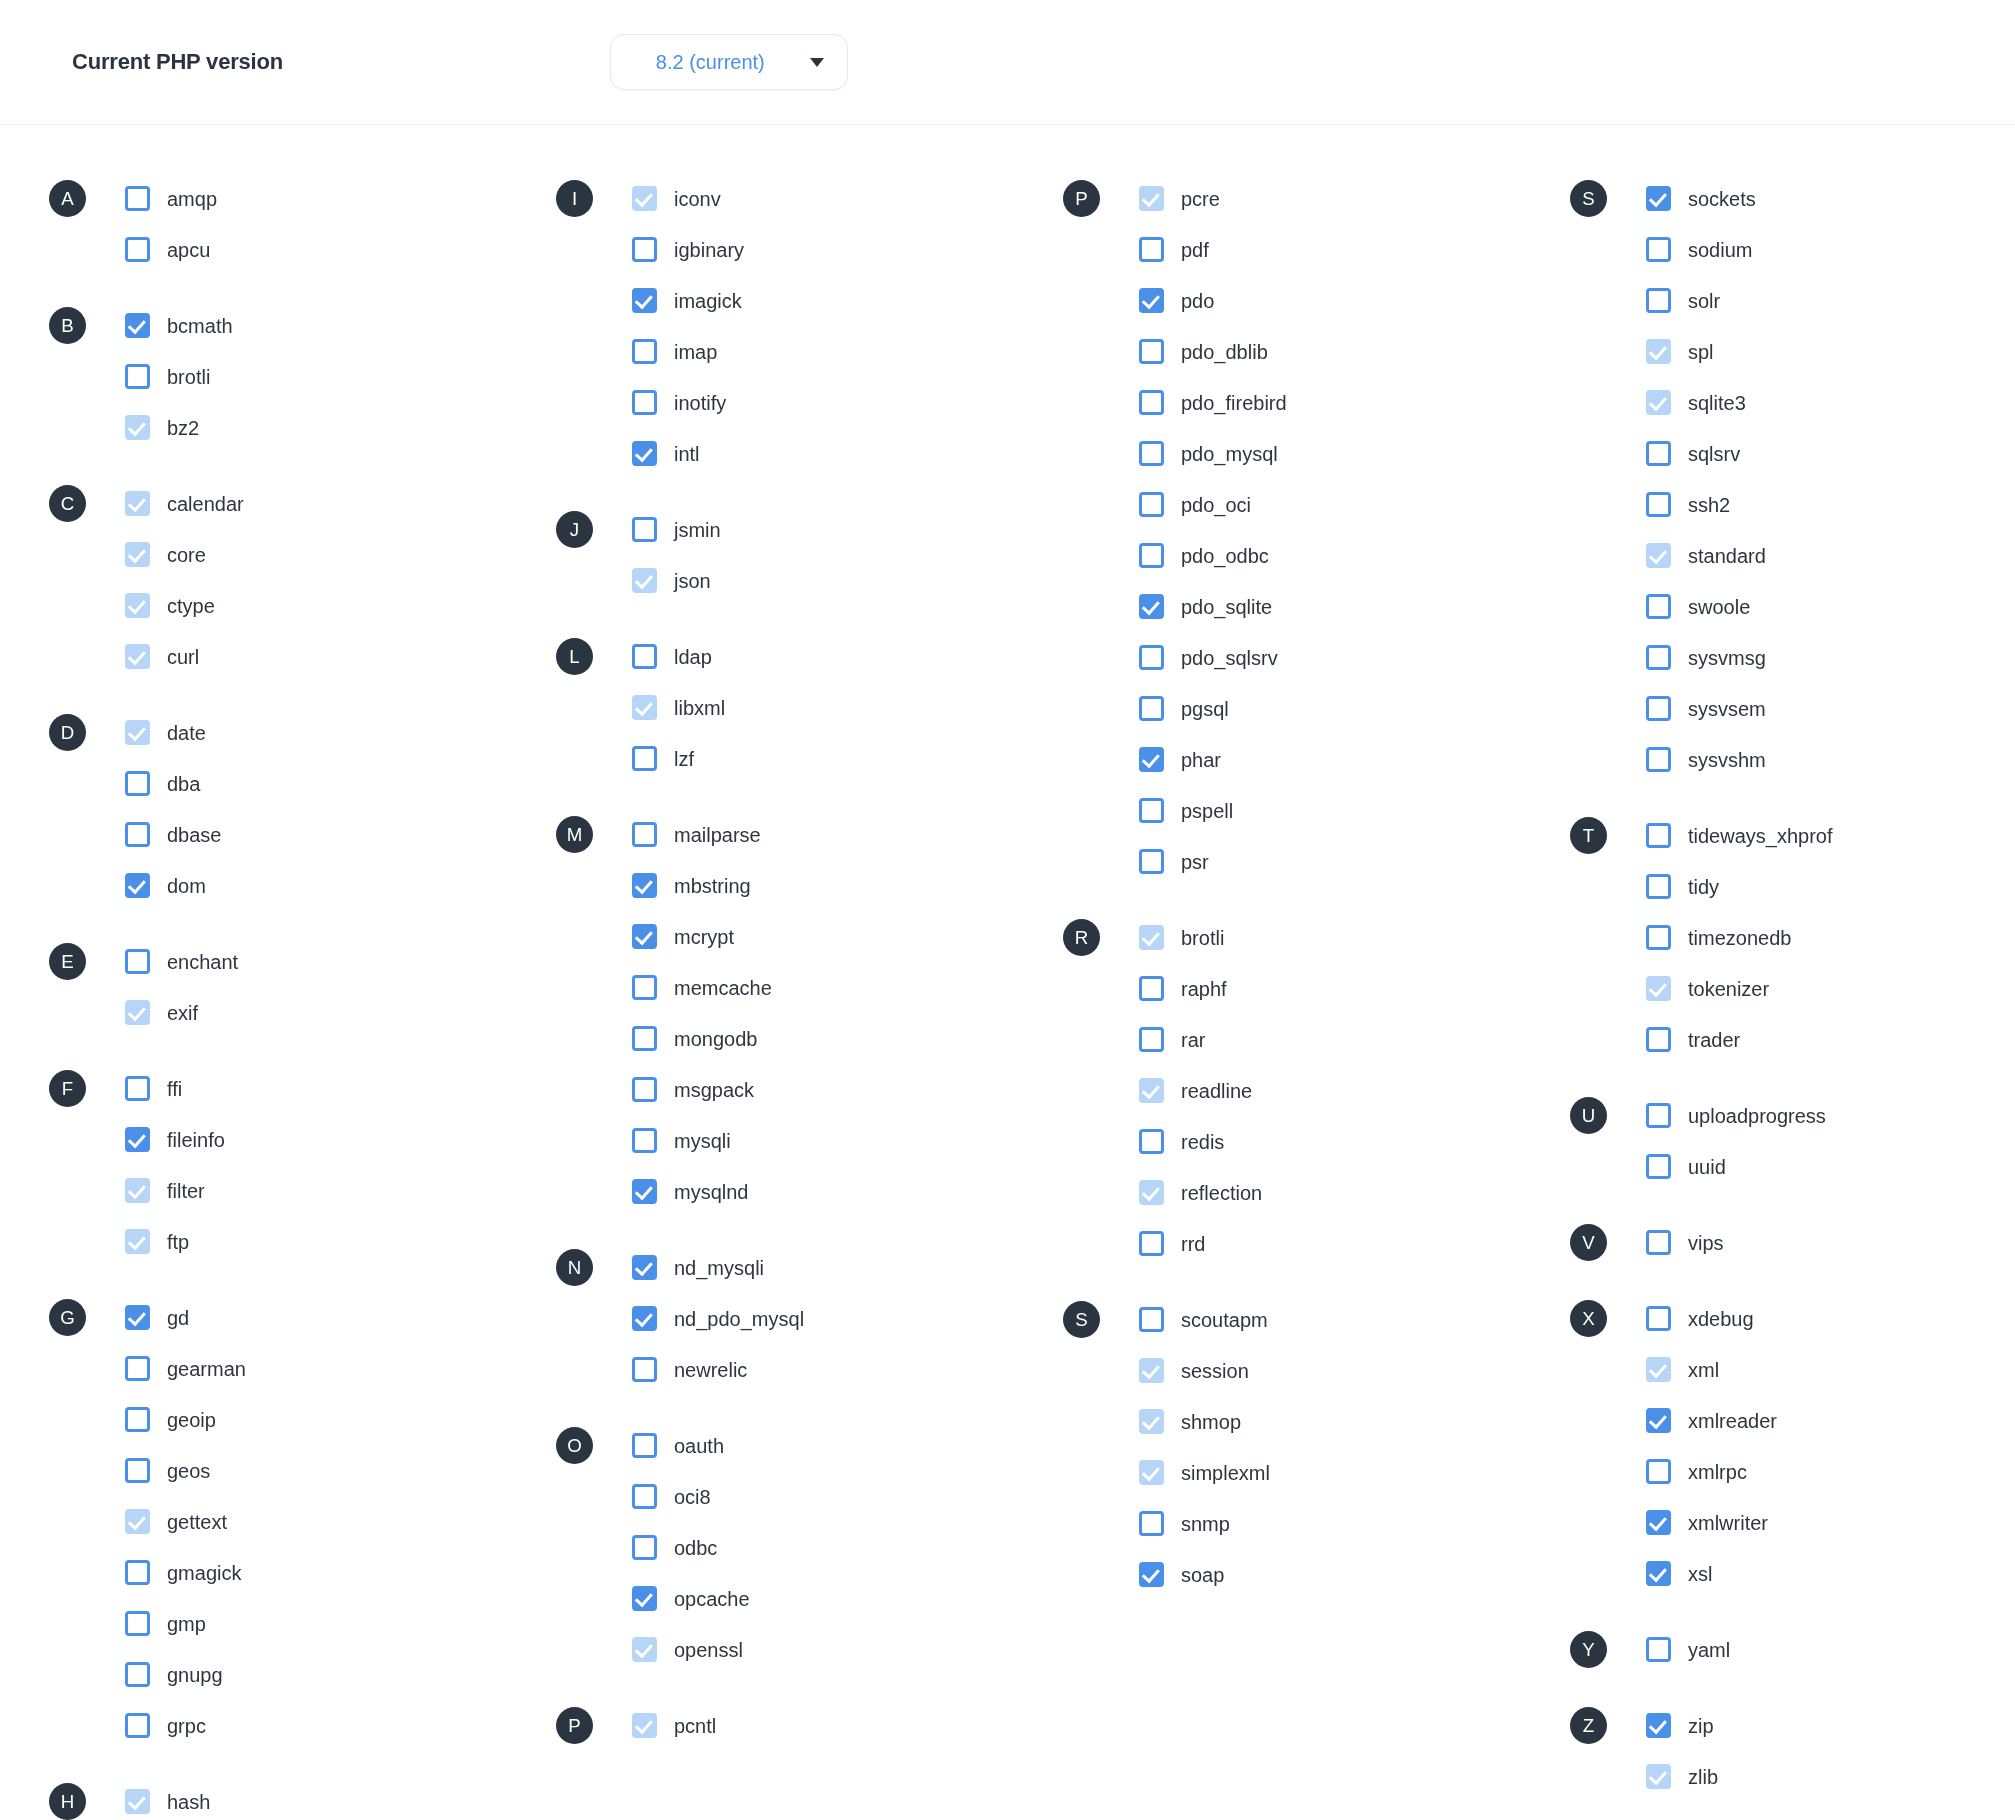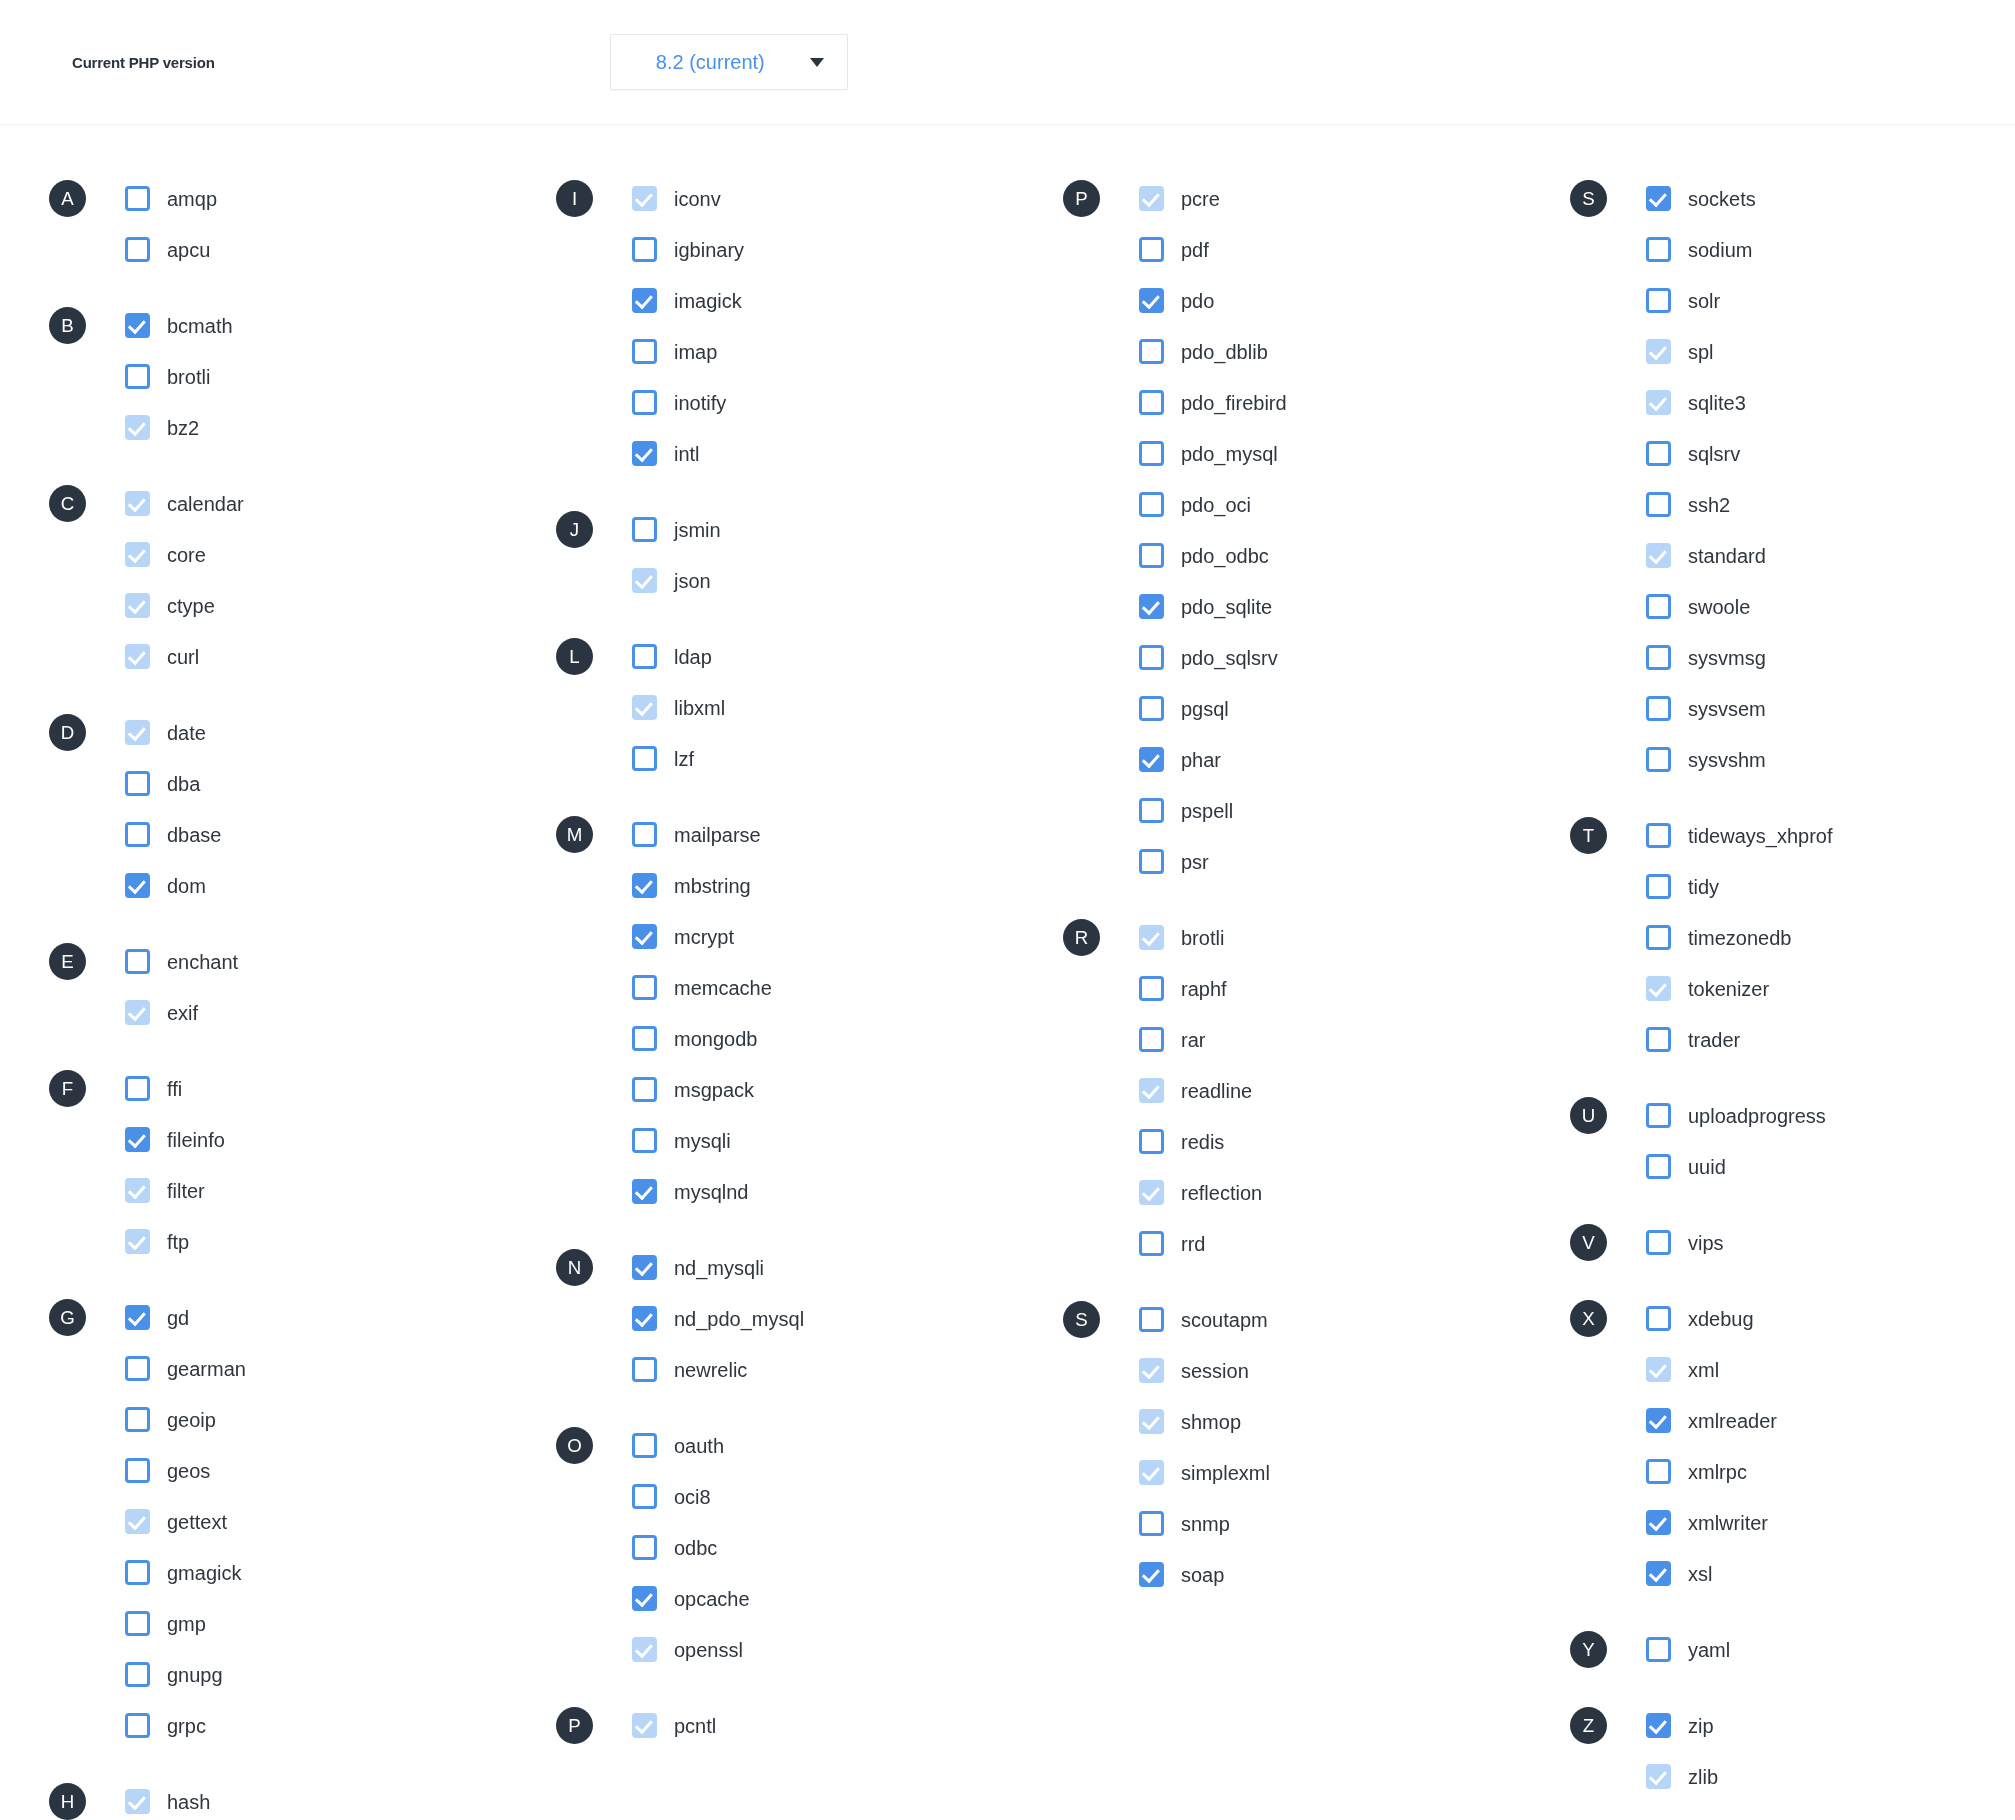--- a/index.html
+++ b/index.html
@@ -19,32 +19,32 @@
 
   
   .header-bar {
     height: 125px;
     display: flex;
     align-items: center;
     padding: 0 0 0 72px;
     border-bottom: 1.6px solid #edeff2;
   }
   .header-label {
-    font-size: 15px;
+    font-size: 22px;
     font-weight: bold;
     color: #2b3341;
     letter-spacing: -0.2px;
     width: 538px;
     flex: 0 0 auto;
   }
   .version-select {
     width: 238px;
     height: 56px;
     border: 1.6px solid #e4e8ee;
-    border-radius: 1px;
+    border-radius: 14px;
     background: #ffffff;
     display: flex;
     align-items: center;
     justify-content: space-between;
     padding: 0 23.4px 0 0;
     cursor: pointer;
     box-shadow: 0 0.8px 1.6px rgba(16,24,40,0.03);
   }
   .version-select-value {
     flex: 1;

